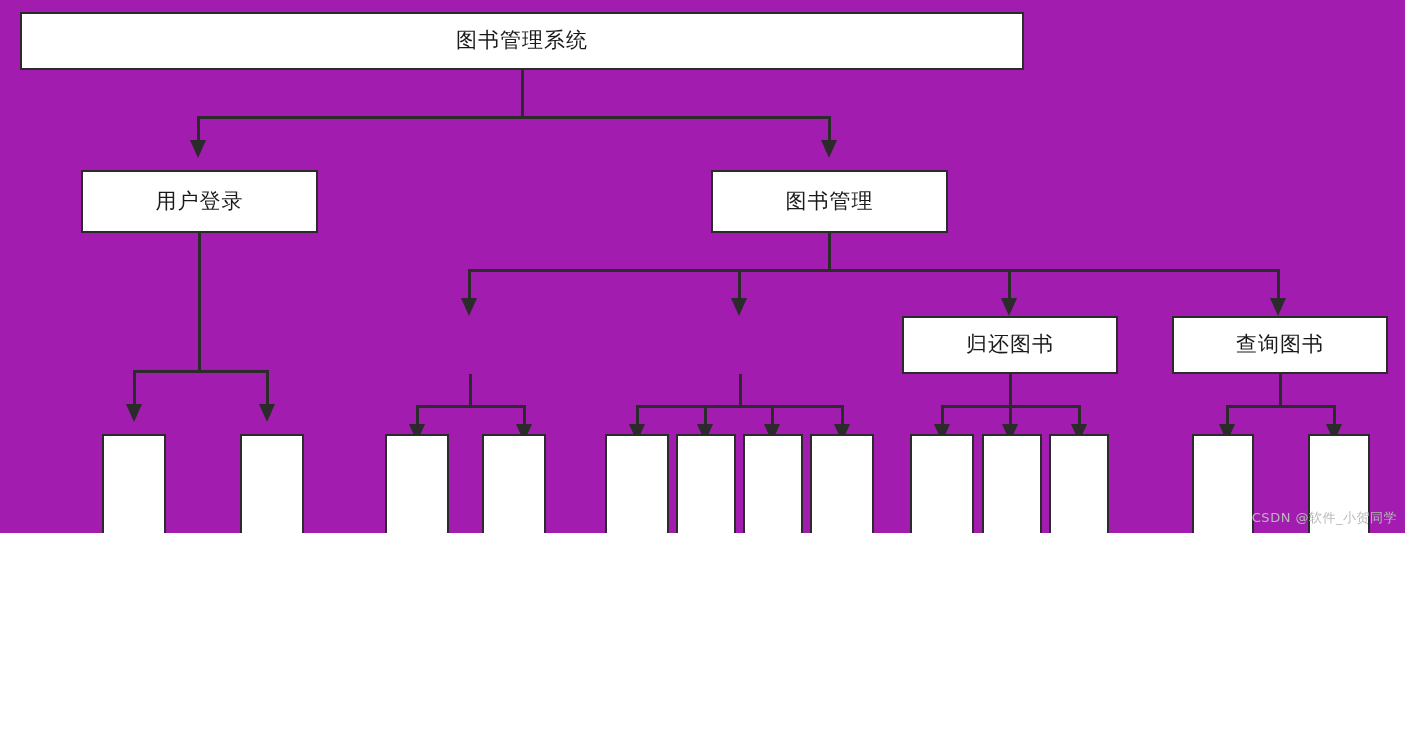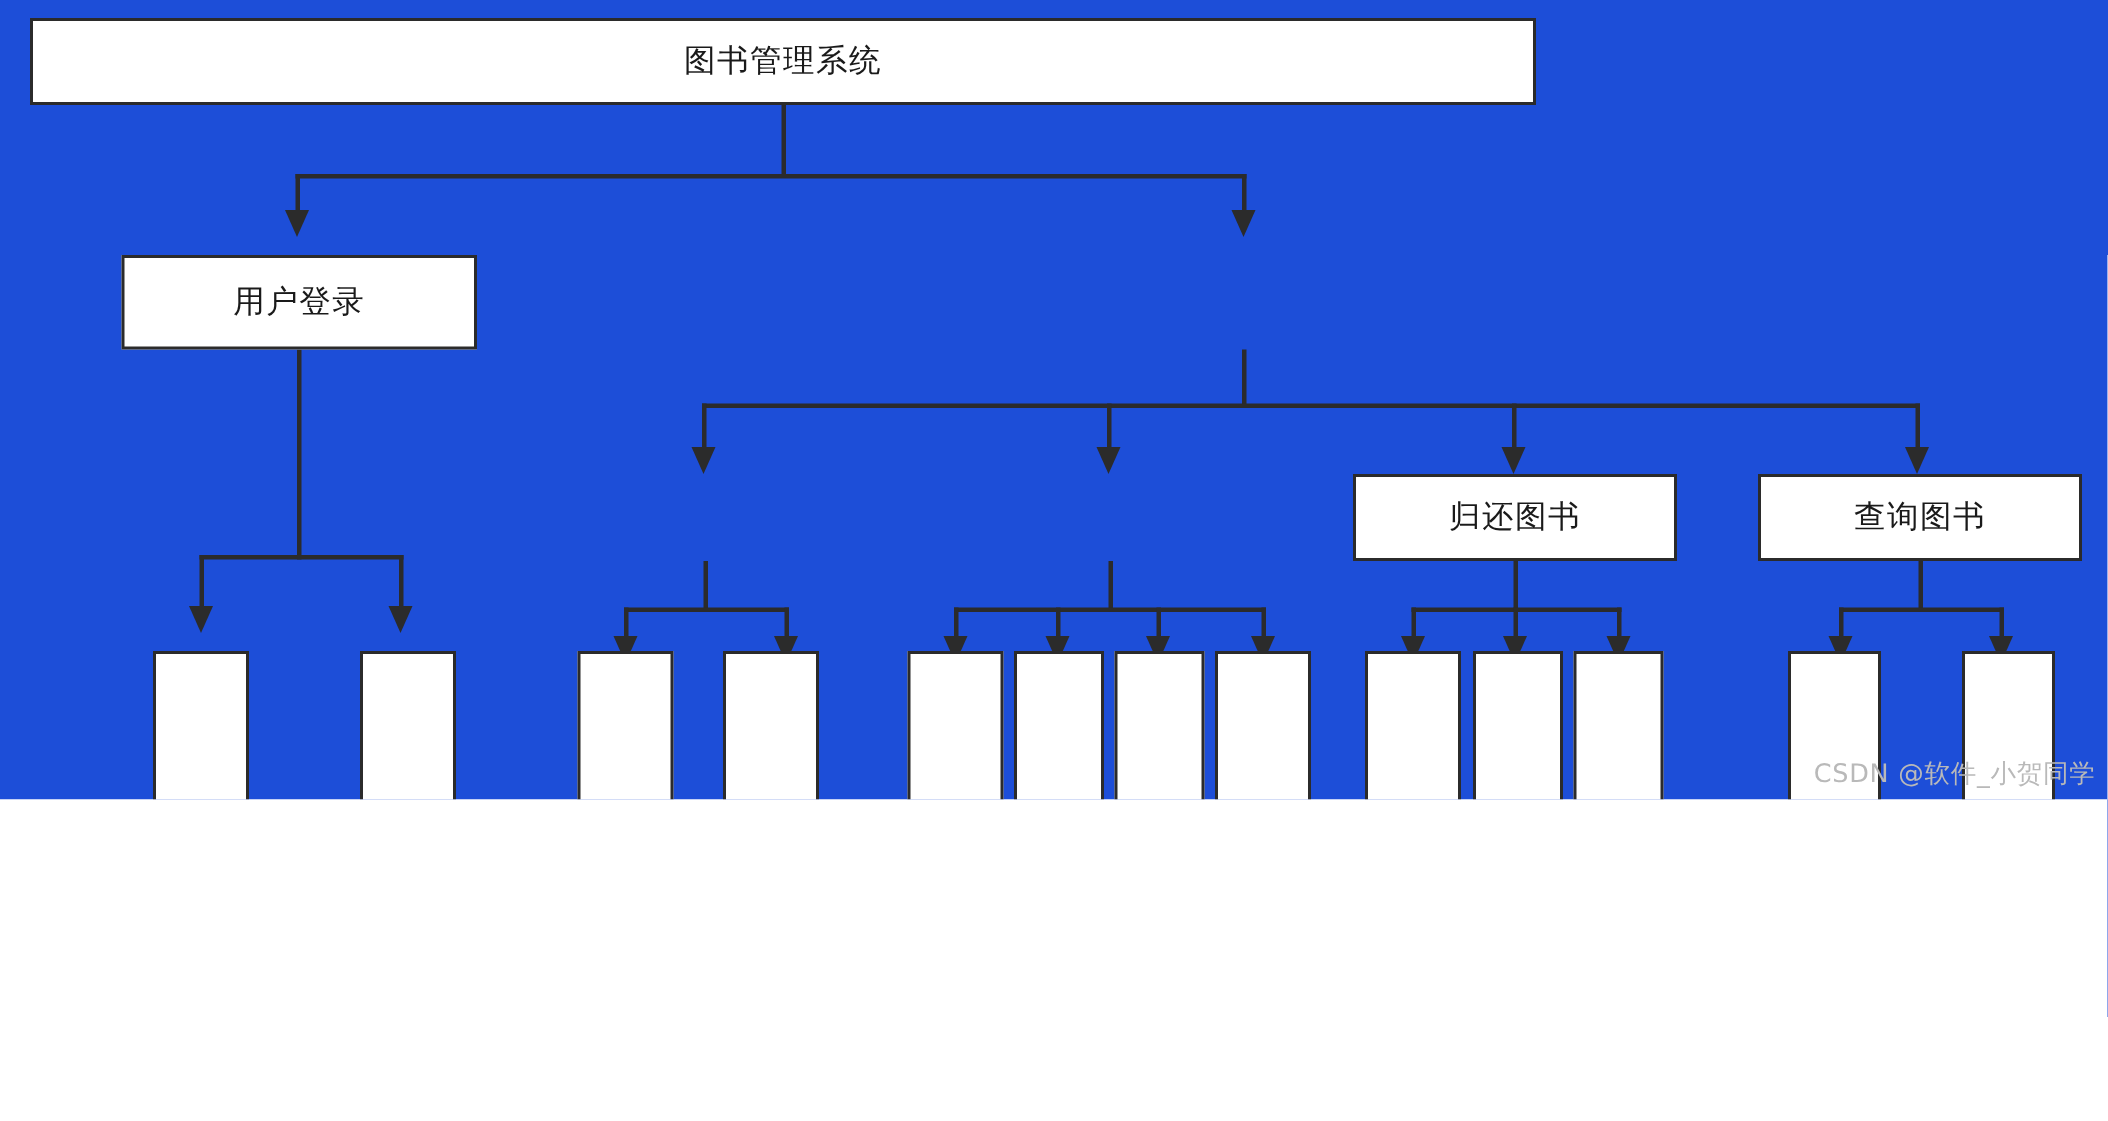--- a/index.html
+++ b/index.html
@@ -8,21 +8,21 @@
     padding: 0;
     background: #ffffff;
   }
   body {
     font-family: "DejaVu Sans", "Liberation Sans", sans-serif;
   }
   #canvas {
     position: relative;
     width: 1405px;
     height: 533px;
-    background: #1d4ed8;
+    background: #a21caf;
     overflow: hidden;
   }
   
   .node {
     position: absolute;
     box-sizing: border-box;
     background: #ffffff;
     border: 2px solid #2b2b2b;
     display: flex;
     align-items: center;
@@ -66,21 +66,21 @@
     border-left: 8px solid transparent;
     border-right: 8px solid transparent;
     border-top: 18px solid #2b2b2b;
     z-index: 2;
   }
   
   #watermark {
     position: absolute;
     right: 8px;
     bottom: 6px;
-    font-size: 17px;
+    font-size: 13px;
     color: #b9b9b9;
     letter-spacing: 0.5px;
     z-index: 9;
     white-space: nowrap;
     font-family: "DejaVu Sans", "Liberation Sans", sans-serif;
   }
 </style>
 </head>
 <body>
 
@@ -93,20 +93,23 @@
   <div class="ln v" style="left:521px; top:70px; width:3px; height:48px;"></div>
 
   <div class="ln h" style="left:197px; top:116px; width:634px; height:3px;"></div>
   <div class="ln v" style="left:197px; top:116px; width:3px; height:26px;"></div>
   <div class="ln v" style="left:828px; top:116px; width:3px; height:26px;"></div>
   <div class="arrow" style="left:190px; top:140px;"></div>
   <div class="arrow" style="left:821px; top:140px;"></div>
 
   <div class="node horiz" style="left:81px; top:170px; width:237px; height:63px;">
     <span>用户登录</span>
+  </div>
+  <div class="node horiz" style="left:711px; top:170px; width:237px; height:63px;">
+    <span>图书管理</span>
   </div>
 
   <div class="ln v" style="left:198px; top:233px; width:3px; height:140px;"></div>
   <div class="ln h" style="left:133px; top:370px; width:136px; height:3px;"></div>
   <div class="ln v" style="left:133px; top:370px; width:3px; height:36px;"></div>
   <div class="ln v" style="left:266px; top:370px; width:3px; height:36px;"></div>
   <div class="arrow" style="left:126px; top:404px;"></div>
   <div class="arrow" style="left:259px; top:404px;"></div>
 
   <div class="ln v" style="left:828px; top:233px; width:3px; height:39px;"></div>

